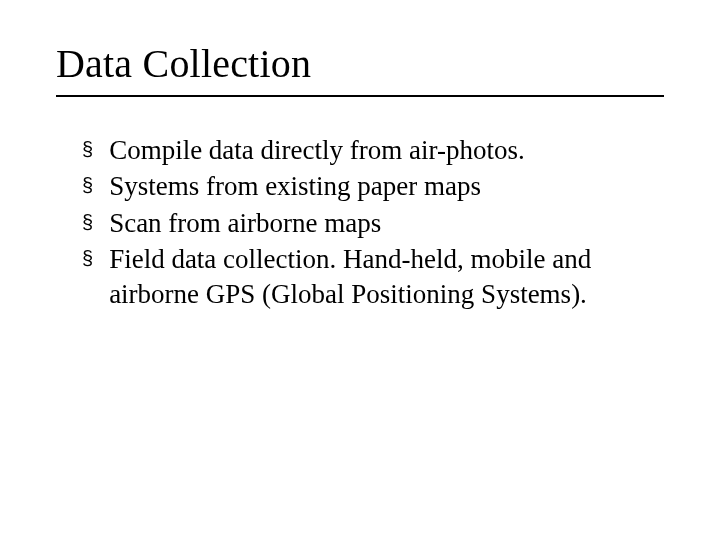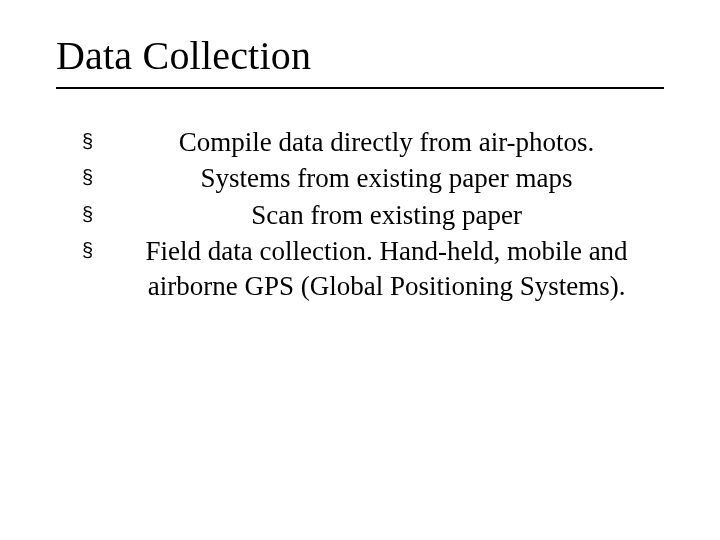--- a/index.html
+++ b/index.html
@@ -7,21 +7,21 @@
       width: 720px;
       height: 540px;
       background: #ffffff;
       font-family: "Times New Roman", Times, serif;
       color: #000000;
       overflow: hidden;
     }
     .slide {
       width: 100%;
       height: 100%;
-      padding: 32px 56px 0 56px;
+      padding: 40px 56px 0 56px;
     }
     .title {
       font-size: 40px;
       font-weight: normal;
       margin-bottom: 8px;
       letter-spacing: 0.2px;
     }
     .underline {
       width: 608px;
       height: 1.5px;
@@ -41,40 +41,39 @@
     }
     .bullet {
       font-family: "Arial", sans-serif;
       font-size: 20px;
       margin-right: 16px;
       margin-top: 4px;
       flex-shrink: 0;
     }
     .item-text {
       flex: 1;
-      text-align: center;
     }
   </style>
 </head>
 <body>
 
 <div class="slide">
   <h1 class="title">Data Collection</h1>
   <div class="underline"></div>
   <ul class="list">
     <li class="list-item">
       <span class="bullet">§</span>
       <span class="item-text">Compile data directly from air-photos.</span>
     </li>
     <li class="list-item">
       <span class="bullet">§</span>
       <span class="item-text">Systems from existing paper maps</span>
     </li>
     <li class="list-item">
       <span class="bullet">§</span>
-      <span class="item-text">Scan from existing paper</span>
+      <span class="item-text">Scan from airborne maps</span>
     </li>
     <li class="list-item">
       <span class="bullet">§</span>
       <span class="item-text">Field data collection.  Hand-held, mobile and airborne GPS (Global Positioning Systems).</span>
     </li>
   </ul>
 </div>
 
 </body></html>

